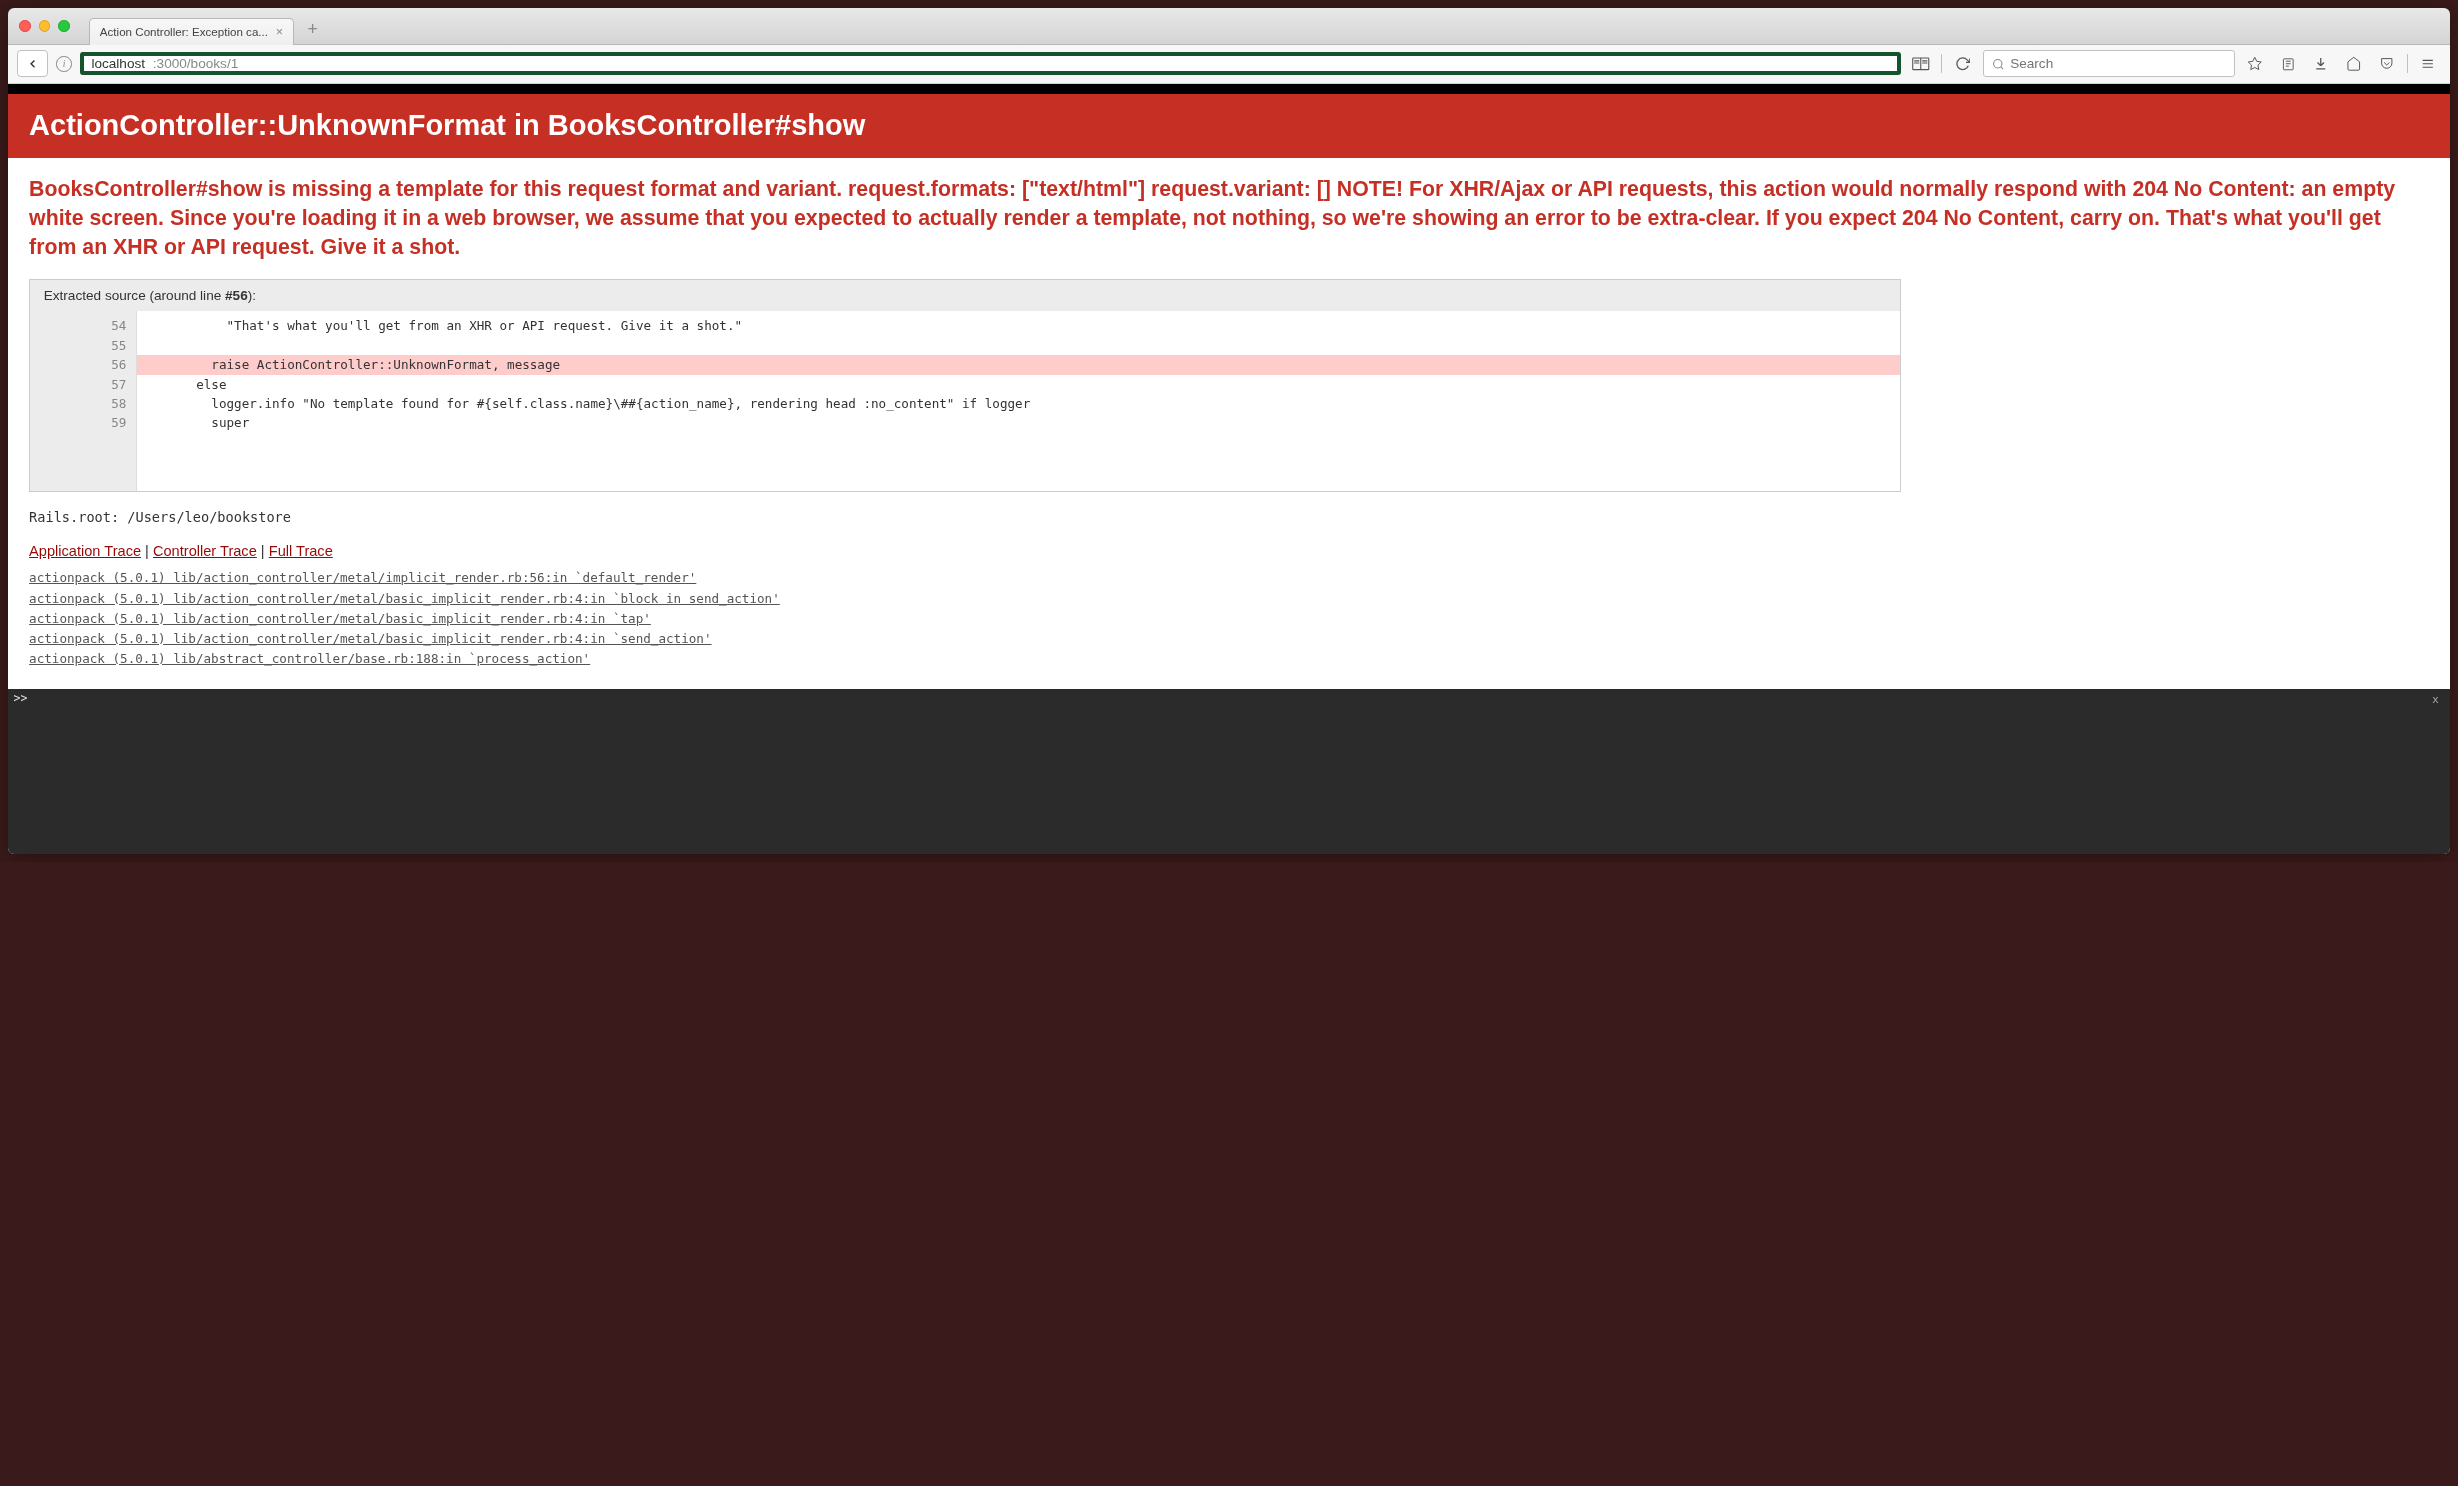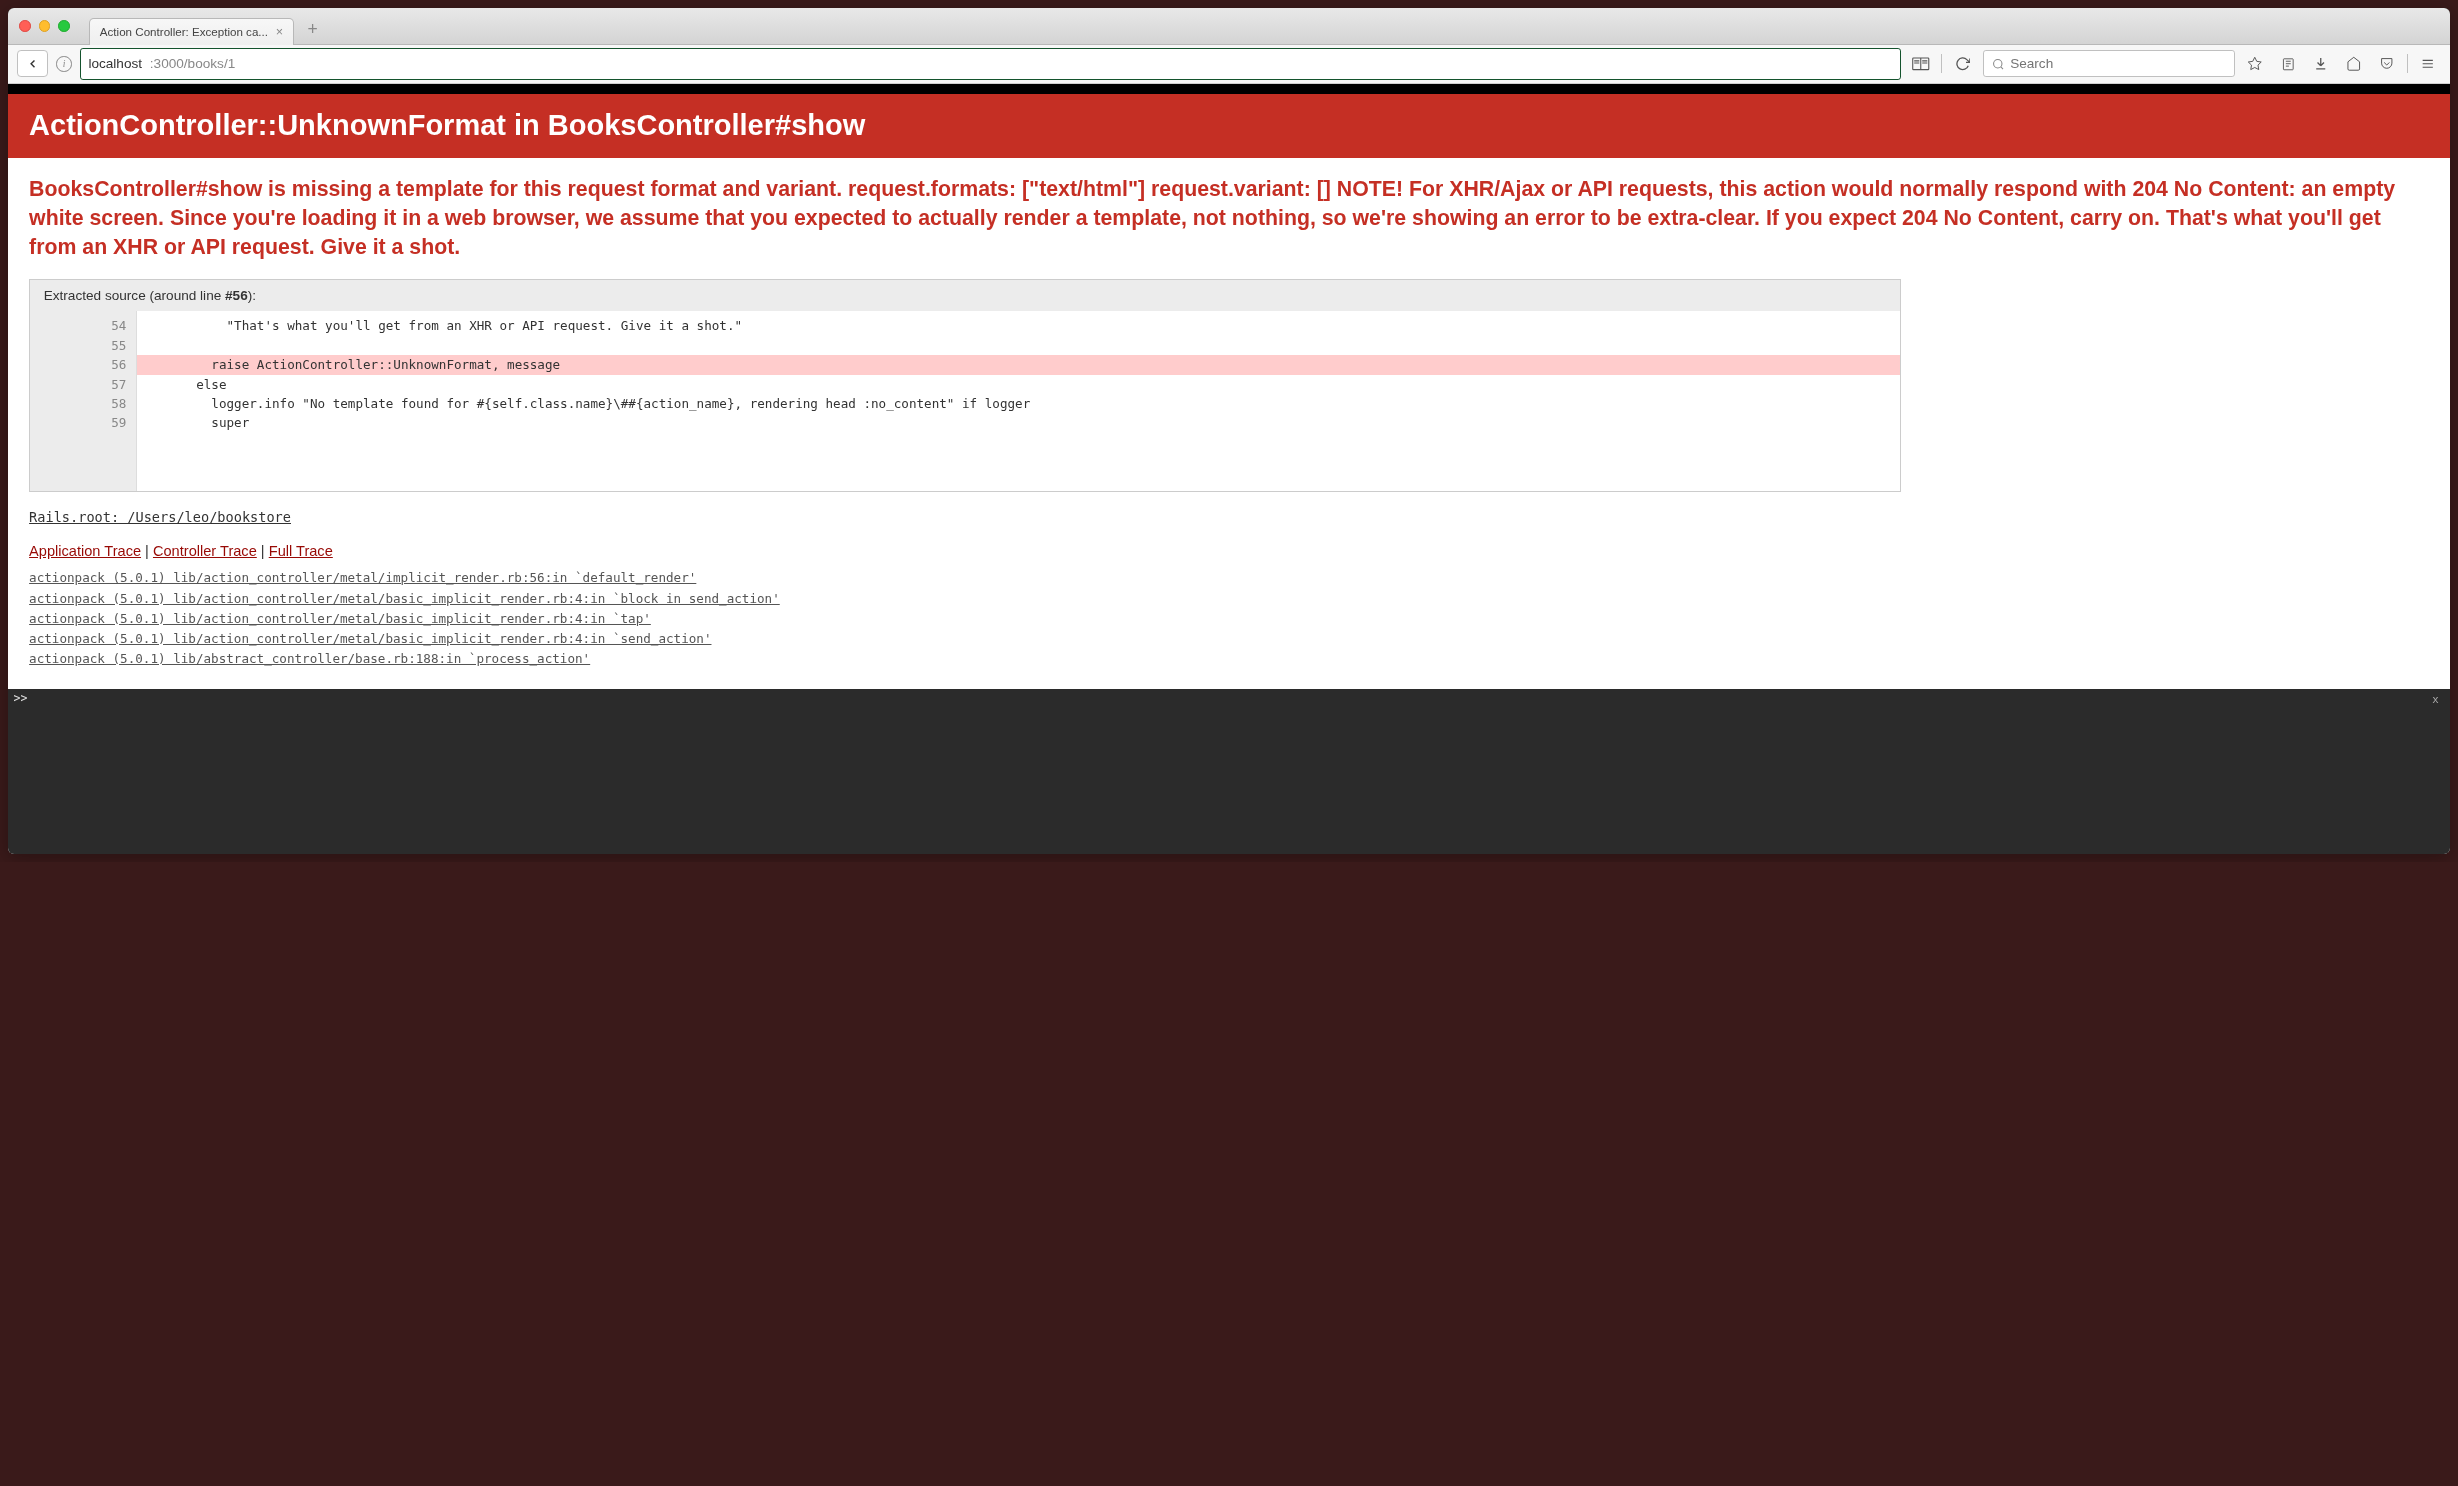--- a/index.html
+++ b/index.html
@@ -84,23 +84,23 @@
       display: inline-flex;
       align-items: center;
       justify-content: center;
       font-size: 9.7px;
       font-style: italic;
       color: #888;
       font-family: Georgia, serif;
     }
     .url-bar {
       flex: 1;
-      height: 32px;
+      height: 23px;
       background: #fff;
-      border: 1px solid #14532d;
+      border: 4px solid #14532d;
       border-radius: 2.9px;
       display: flex;
       align-items: center;
       padding: 0 7.8px;
       gap: 7.8px;
       font-size: 13.6px;
     }
     .url-host { color: #333; }
     .url-path { color: #888; }
     .icon-btn {
@@ -192,21 +192,20 @@
       padding-left: 13.6px;
       white-space: pre;
       color: #333;
     }
     .codelines .hl { background: #ffcccc; }
     .rails-root {
       font-family: "Menlo", "Monaco", "Consolas", monospace;
       font-size: 13.6px;
       color: #333;
       margin-bottom: 17.5px;
-      text-decoration: underline;
     }
     .trace-tabs {
       font-size: 14.6px;
       margin-bottom: 9.7px;
     }
     .trace-tabs a {
       color: #980905;
       text-decoration: underline;
     }
     .trace-sep { color: #333; }

